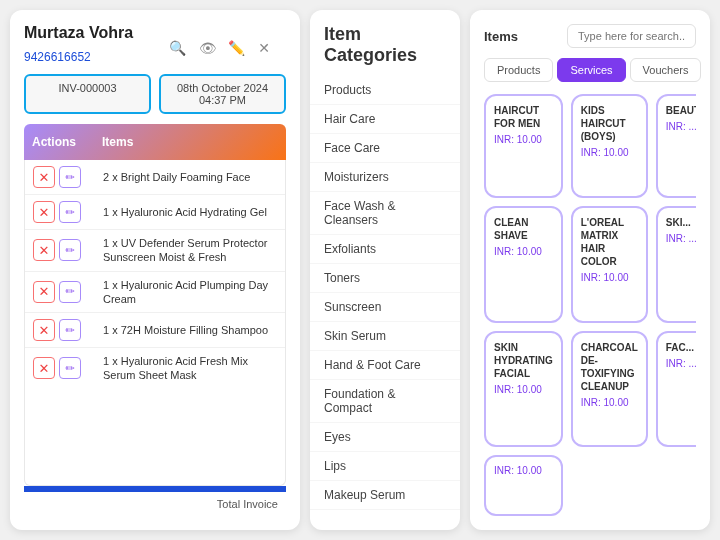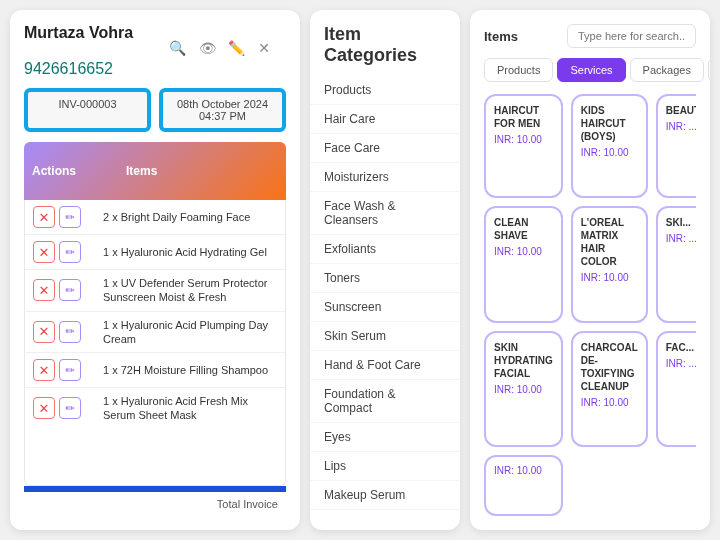--- a/index.html
+++ b/index.html
@@ -27,23 +27,23 @@
     }
     .customer-info {
       margin-bottom: 10px;
     }
     .customer-name {
       font-size: 16px;
       font-weight: 700;
       color: #222;
     }
     .customer-phone {
-      font-size: 16px;
-      color: #0f766e;
-      margin-top: 18px;
+      font-size: 12px;
+      color: #1d4ed8;
+      margin-top: 8px;
     }
     .customer-actions {
       display: flex;
       gap: 8px;
       position: absolute;
       right: 14px;
       top: 14px;
     }
     .customer-header {
       display: flex;
@@ -59,34 +59,33 @@
       font-size: 14px;
       padding: 2px;
     }
     .invoice-row {
       display: flex;
       gap: 8px;
       margin-bottom: 10px;
     }
     .invoice-field {
       background: #f7f7f7;
-      border: 4px solid #0ea5e9;
+      border: 2px solid #0ea5e9;
       border-radius: 6px;
       padding: 6px 10px;
       font-size: 11px;
       color: #444;
       flex: 1;
       text-align: center;
     }
     .table-header {
       display: flex;
       background: linear-gradient(135deg, #a78bfa, #f97316);
       border-radius: 6px 6px 0 0;
-      padding: 22px 8px;
-      gap: 24px;
+      padding: 11px 8px;
     }
     .table-header .col-actions {
       width: 70px;
       font-size: 12px;
       font-weight: 600;
       color: #fff;
     }
     .table-header .col-items {
       flex: 1;
       font-size: 12px;
@@ -365,21 +364,20 @@
 
 <div class="right-panel">
   <div class="right-header">
     <div class="right-title">Items</div>
     <input class="search-input" placeholder="Type here for search..." style="">
   </div>
   <div class="tabs-row">
 
   <button class="tab-btn">Products</button>
       <button class="tab-btn active">Services</button>
-      <button class="tab-btn">Packages</button>
       <button class="tab-btn">Vouchers</button>
     </div>
   <div class="items-grid">
 
   <div class="item-card">
     <div class="item-card-name">HAIRCUT FOR MEN</div>
     <div class="item-card-price">INR: 10.00</div>
   </div>
       <div class="item-card">
     <div class="item-card-name">KIDS HAIRCUT (BOYS)</div>

